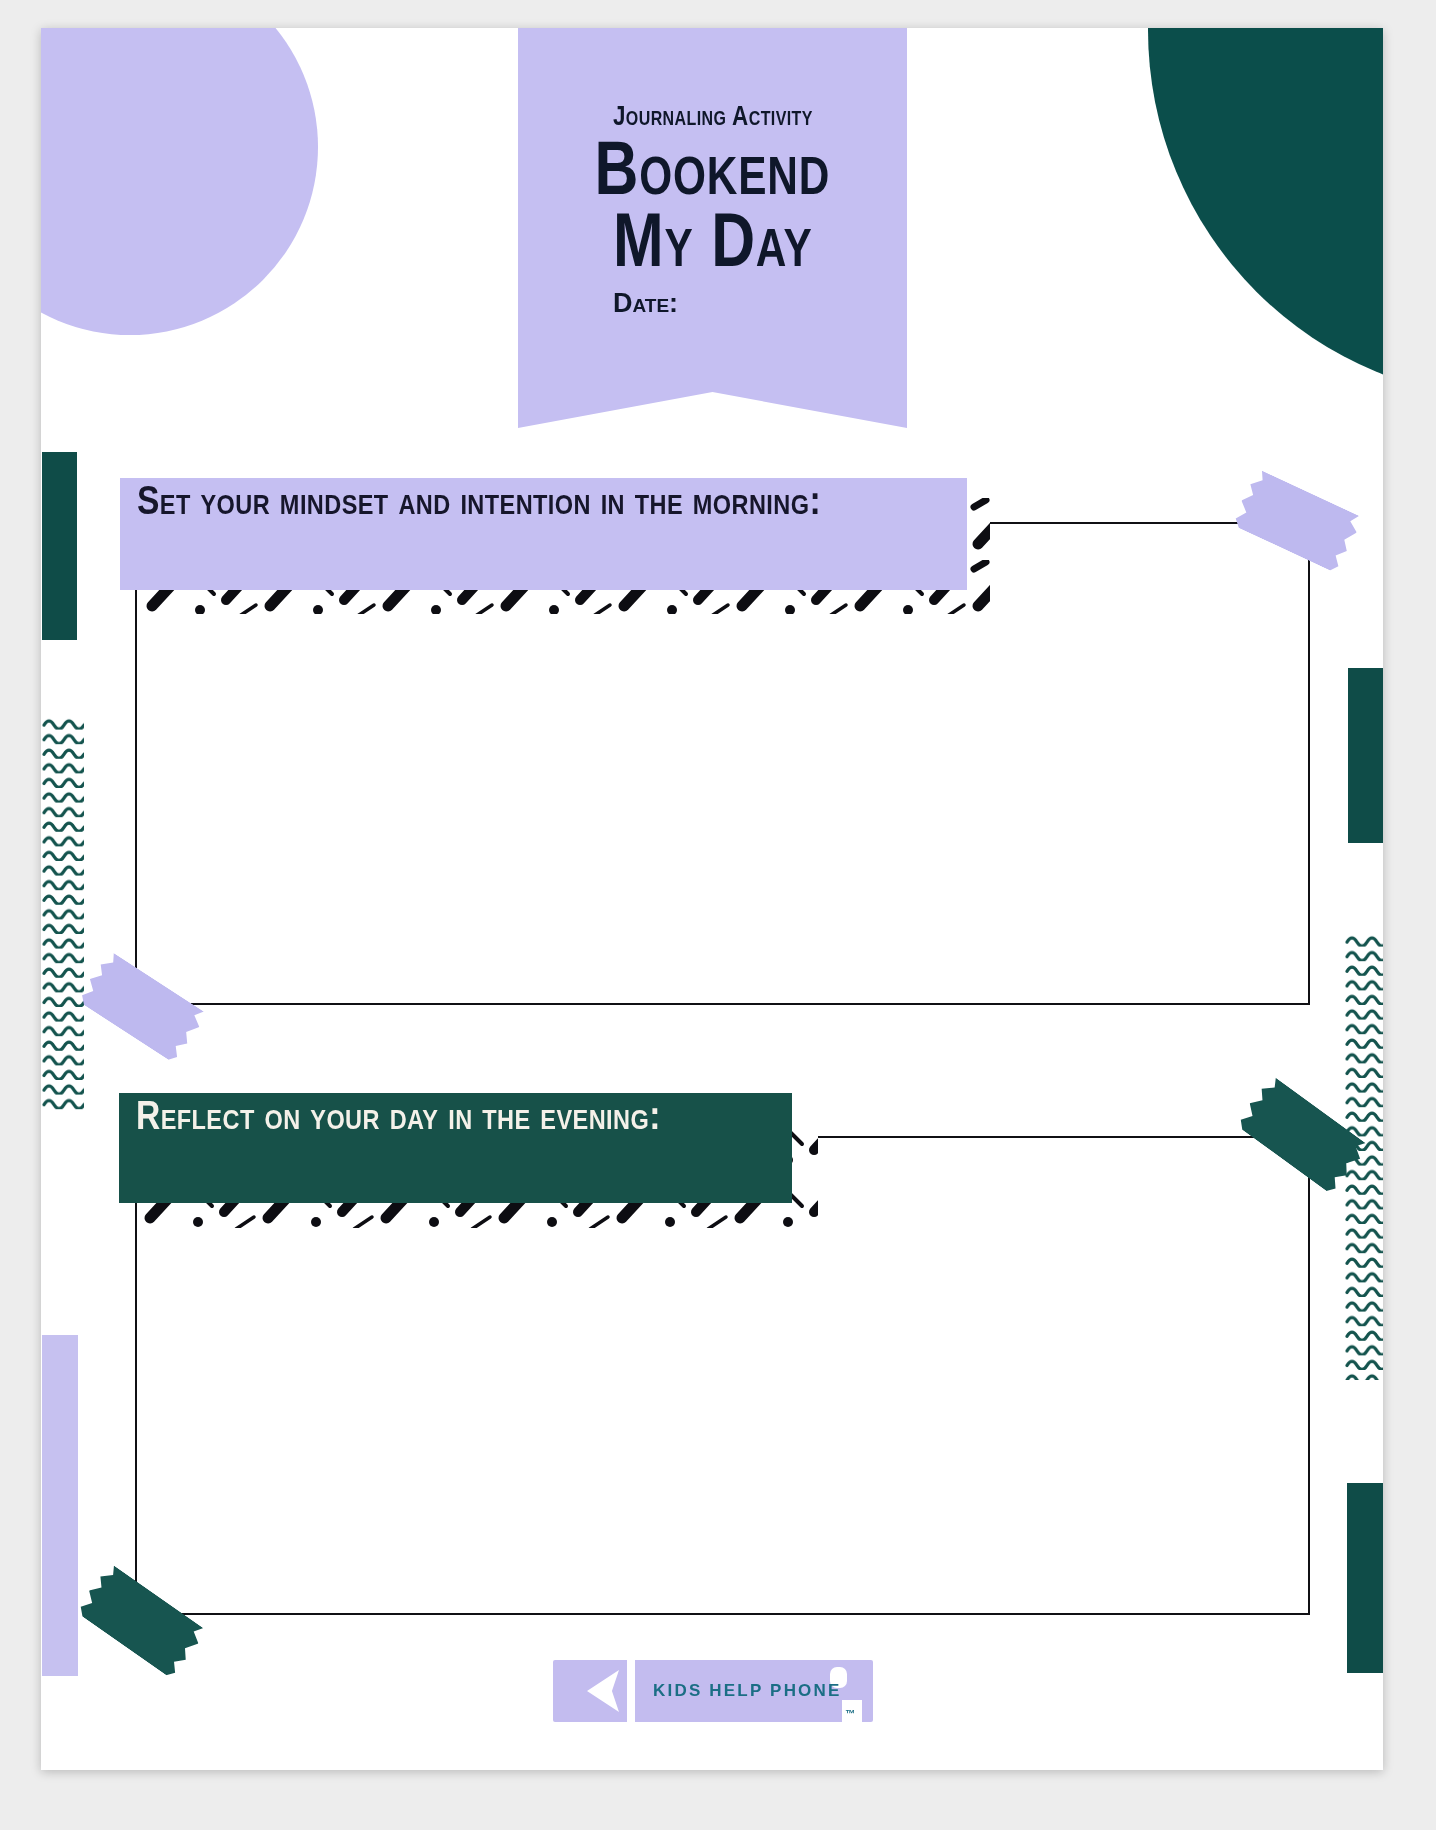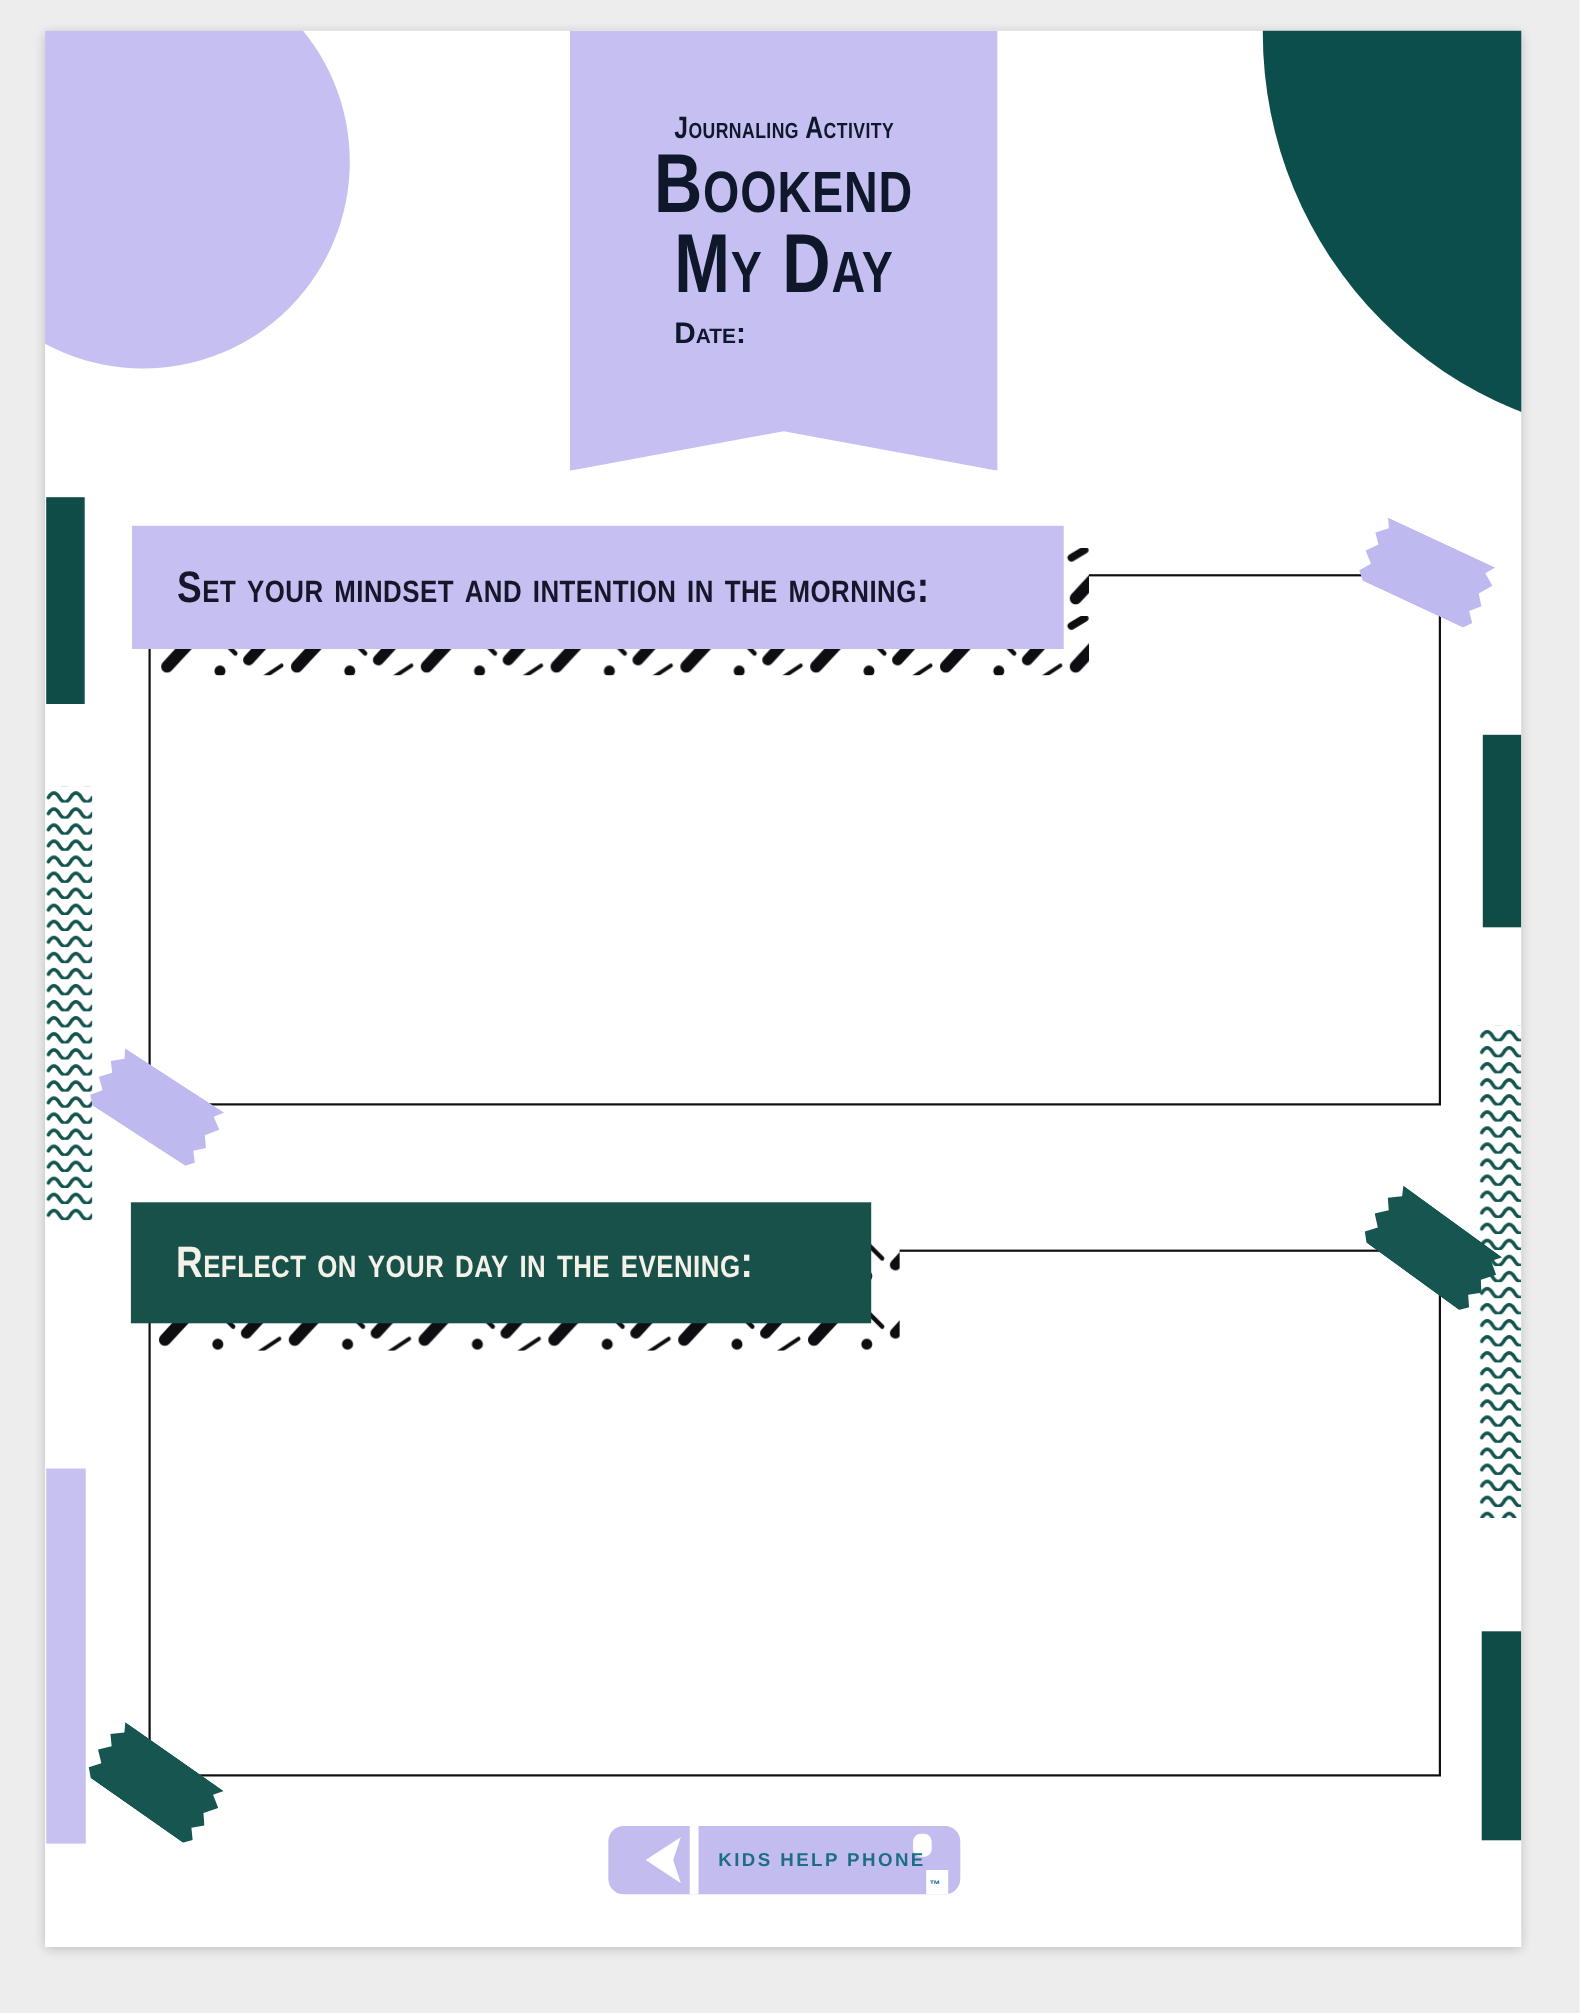--- a/index.html
+++ b/index.html
@@ -52,40 +52,40 @@
   
   .writebox { border:2px solid #101014; background:transparent; }
   .box-m { left:94px; top:494px; width:1175px; height:483px; }
   .box-e { left:94px; top:1108px; width:1175px; height:479px; }
 
   
   .scrib-m { left:101px; top:470px; }
   .scrib-e { left:99px; top:1082px; }
 
   
-  .sec-header { display:flex; align-items:center; padding-left:41px; }
+  .sec-header { display:flex; align-items:flex-start; padding-left:17px; }
   .sec-m { left:79px; top:450px; width:847px; height:112px; background:#c5bff2; color:#16162b; }
   .sec-e { left:78px; top:1065px; width:673px; height:110px; background:#175149; color:#f4f1e9; }
   .sec-header .lbl { font-size:40px; letter-spacing:.5px; }
 
   
   .tape {
     clip-path:polygon(5% 0%, 96% 0%, 91% 14%, 100% 26%, 93% 45%, 99% 60%,
                       92% 74%, 98% 88%, 93% 100%, 8% 100%, 2% 88%, 8% 72%,
                       0% 58%, 7% 42%, 1% 28%, 9% 14%);
   }
   .tape-lav { background:#beb9ef; }
   .tape-teal { background:#175550; }
   .tape-m-tr { left:1197px; top:462px; width:118px; height:62px; transform:rotate(25deg); }
   .tape-m-bl { left:42px;  top:949px; width:118px; height:60px; transform:rotate(33deg); }
   .tape-e-tr { left:1200px; top:1076px; width:122px; height:62px; transform:rotate(36deg); }
   .tape-e-bl { left:40px;  top:1563px; width:120px; height:60px; transform:rotate(35deg); }
 
   
-  .khp { left:512px; top:1632px; width:320px; height:62px; background:#c3bcef; border-radius:14px; }
+  .khp { left:512px; top:1632px; width:320px; height:62px; background:#c3bcef; border-radius:2px; }
   .khp .chev { position:absolute; left:34px; top:10px; width:32px; height:42px; background:#ffffff;
     clip-path:polygon(0 50%, 100% 0, 78% 50%, 100% 100%); }
   .khp .slit { position:absolute; left:74px; top:0; width:8px; height:62px; background:#ffffff; }
   .khp .phole { position:absolute; left:277px; top:7px; width:17px; height:21px; background:#ffffff; border-radius:7px; }
   .khp .pnotch { position:absolute; left:289px; top:40px; width:20px; height:22px; background:#ffffff; }
   .khp .wordmark { position:absolute; left:100px; top:0; width:170px; height:62px; line-height:62px;
     text-align:center; font-weight:bold; font-size:17px; letter-spacing:2.2px; color:#1b6e85; white-space:nowrap; }
   .khp .tm { position:absolute; left:292px; top:48px; font-size:10px; font-weight:bold; color:#1b6e85; }
 </style>
 </head>

